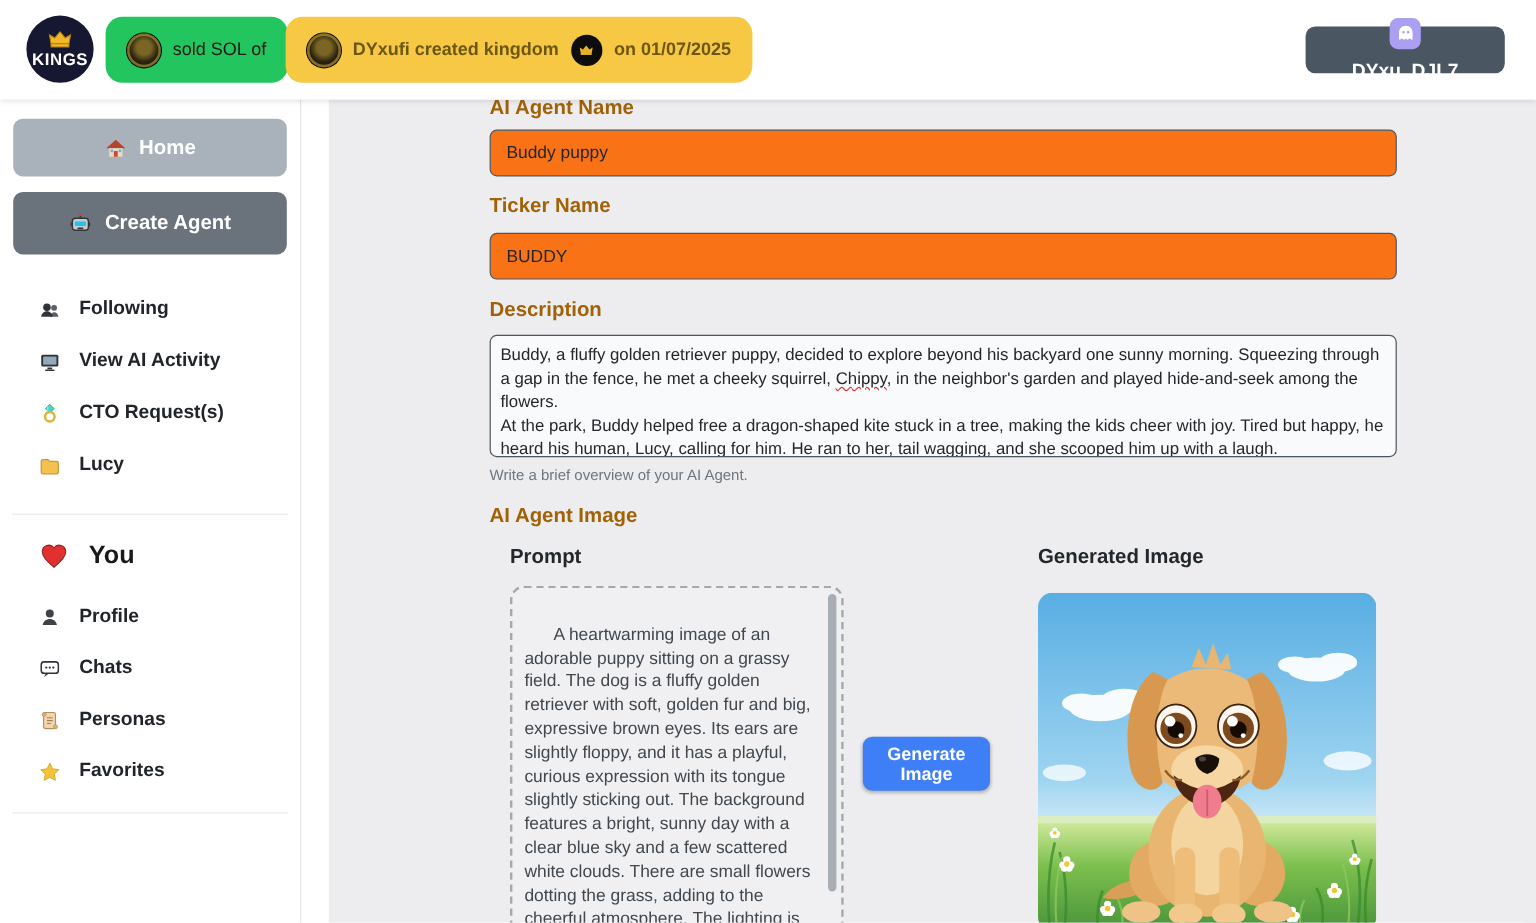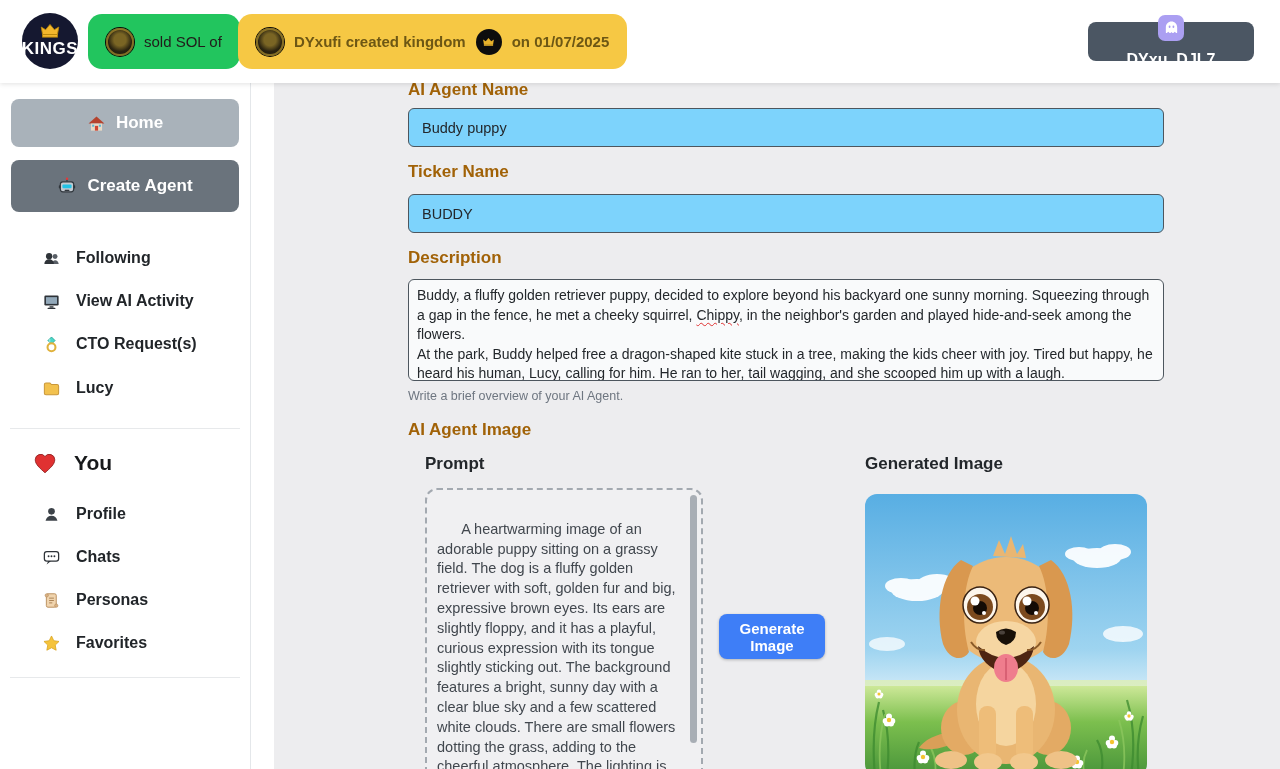--- a/index.html
+++ b/index.html
@@ -5,21 +5,21 @@
   * { margin:0; padding:0; box-sizing:border-box; }
   html,body { width:1280px; height:769px; overflow:hidden; background:#ffffff;
     font-family:"Liberation Sans","DejaVu Sans",sans-serif; }
   .page { position:relative; width:1280px; height:769px; }
 
   
   .header { position:absolute; left:0; top:0; width:1280px; height:83px; background:#ffffff;
     box-shadow:0 1px 5px rgba(0,0,0,.12); z-index:10; }
   .logo { position:absolute; left:22px; top:13px; width:56px; height:56px; border-radius:50%;
     background:#151830; display:flex; flex-direction:column; align-items:center; justify-content:center; gap:1px; }
-  .logo-text { color:#fff; font-weight:bold; font-size:17px; letter-spacing:.5px; }
+  .logo-text { color:#fff; font-weight:bold; font-size:14px; letter-spacing:.5px; }
   .badge { position:absolute; top:14px; height:55px; border-radius:14px; display:flex; align-items:center;
     padding:0 18px; gap:10px; font-size:15px; }
   .badge-red { left:88px; background:#22c55e; color:#221a1a; }
   .badge-yellow { left:238px; background:#f6c844; color:#6d5714;font-weight:bold; }
   .coin { width:28px; height:28px; border-radius:50%; flex:0 0 auto;
     background:radial-gradient(circle at 50% 42%, #7a6524 0 28%, #2a2310 55%, #12100a 100%);
     box-shadow:inset 0 0 0 2px rgba(212,175,55,.55), 0 0 0 1px #0b0a06; }
   .crown-chip { width:26px; height:26px; border-radius:50%; background:#0d0d0d; flex:0 0 auto;
     display:flex; align-items:center; justify-content:center; }
   .wallet-btn { position:absolute; right:26px; top:22px; width:166px; height:39px; border-radius:8px;
@@ -30,29 +30,29 @@
 
   
   .sidebar { position:absolute; left:0; top:83px; width:251px; height:686px; background:#ffffff;
     border-right:1px solid #e4e7ea; z-index:5; }
   .side-btn { position:absolute; left:11px; width:228px; border-radius:8px; border:none; cursor:pointer;
     display:flex; align-items:center; justify-content:center; gap:10px; color:#fff; font-weight:bold;
     font-size:17px; font-family:inherit; }
   .btn-home { top:16px; height:48px; background:#a9b2ba; }
   .btn-create { top:77px; height:52px; background:#6a737c; }
   .nav-item { position:absolute; left:0; width:250px; height:36px; display:flex; align-items:center;
-    padding-left:42px; gap:15px; cursor:pointer; color:#212529; font-weight:bold; font-size:16px; }
+    padding-left:32px; gap:15px; cursor:pointer; color:#212529; font-weight:bold; font-size:16px; }
   .you-head { position:absolute; left:0; width:250px; height:40px; display:flex; align-items:center;
     padding-left:32px; gap:16px; color:#17191b; font-weight:bold; font-size:21px; }
   .divider { position:absolute; left:10px; width:230px; height:1px; background:#e7e9eb; }
 
   
   .main { position:absolute; left:274px; top:83px; width:1006px; height:686px; background:#ededef; overflow:hidden; }
   .f-label { position:absolute; left:134px; color:#a16207; font-weight:bold; font-size:17px; }
-  .f-input { position:absolute; left:134px; width:756px; height:39px; background:#7dd3fc;
+  .f-input { position:absolute; left:134px; width:756px; height:39px; background:#f97316;
     border:1px solid #4d565e; border-radius:6px; padding:0 13px; font-size:14.5px; color:#23272b;
     font-family:inherit; }
   .f-textarea { position:absolute; left:134px; top:196px; width:756px; height:102px; background:#f9fafb;
     border:1px solid #4d565e; border-radius:6px; padding:6px 8px; font-size:14px; line-height:19.5px;
     color:#23272b; white-space:pre-wrap; overflow:hidden; }
   .misspell { text-decoration:underline; text-decoration-style:wavy; text-decoration-color:#e03131;
     text-decoration-thickness:1px; text-underline-offset:2px; }
   .helper { position:absolute; left:134px; top:306px; font-size:12.5px; color:#6e7680; }
   .sub-label { position:absolute; color:#23272b; font-weight:bold; font-size:17px; }
   .prompt-box { position:absolute; left:151px; top:405px; width:278px; height:330px;

